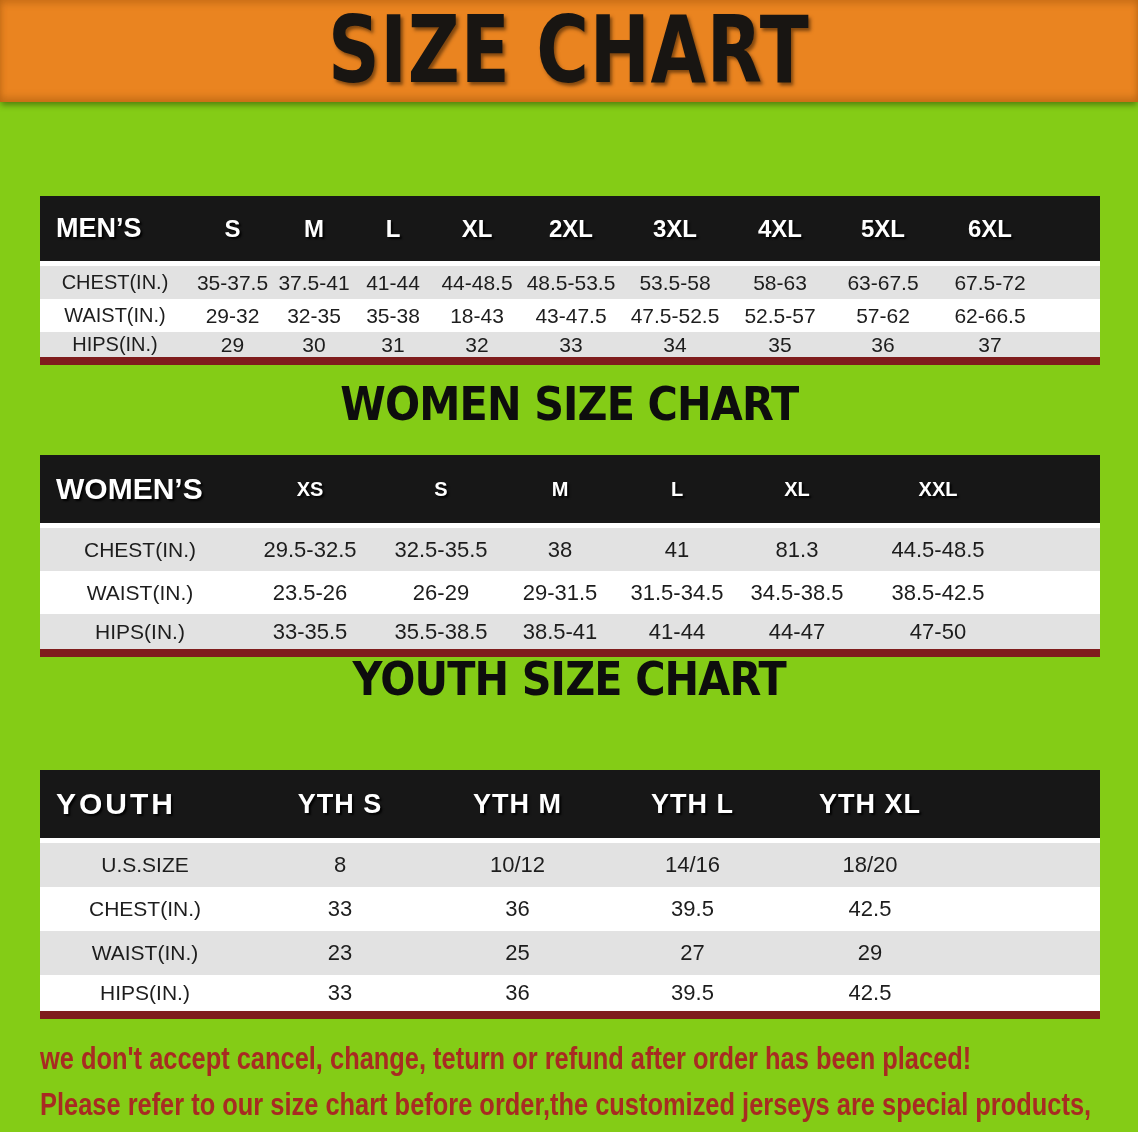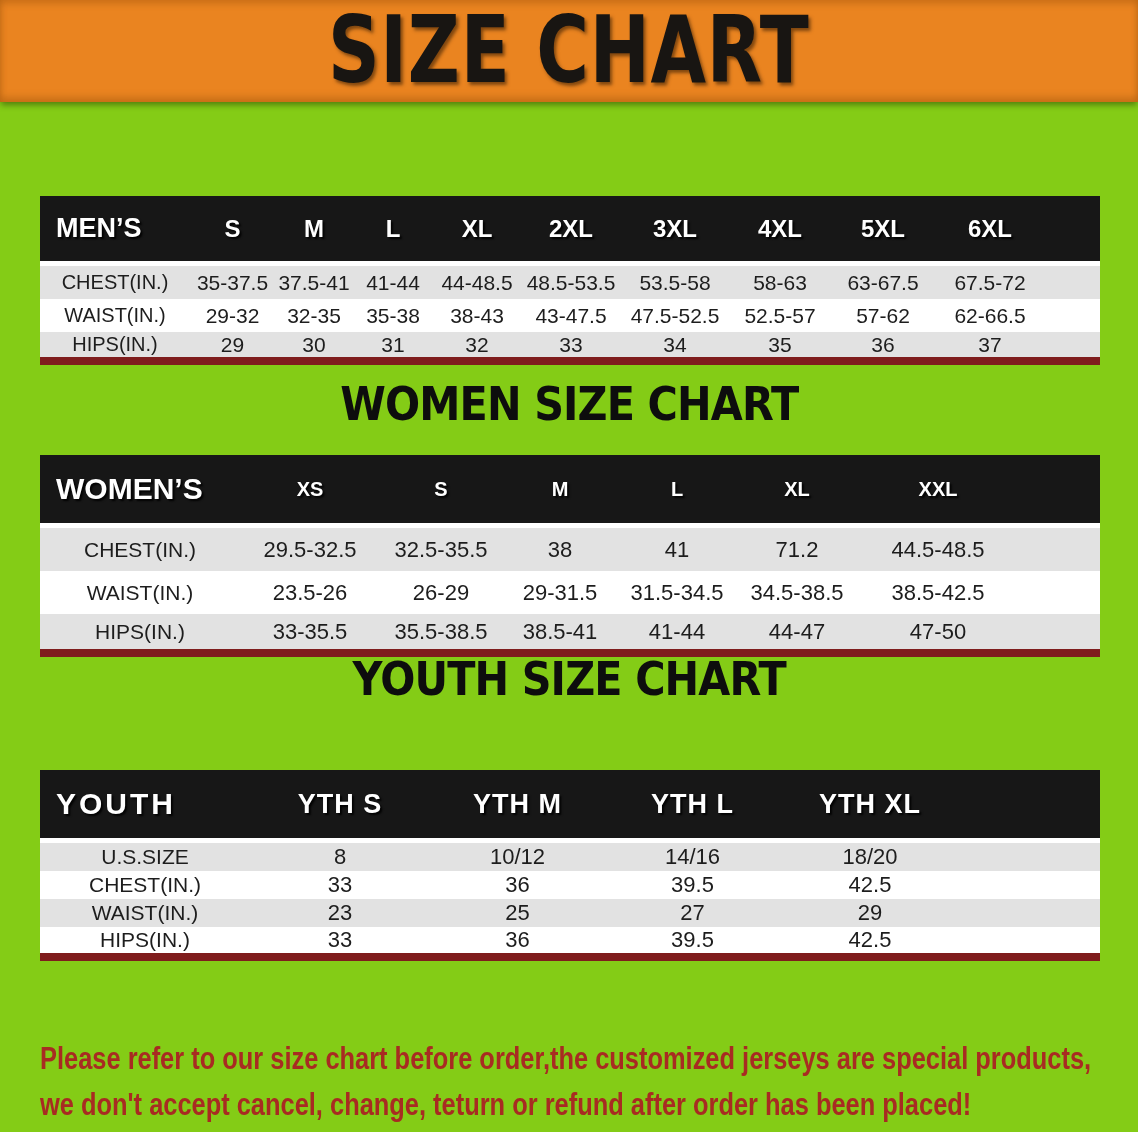--- a/index.html
+++ b/index.html
@@ -46,21 +46,21 @@
   #table-women{top:455px;}
   #table-women thead tr{height:48px;margin-left:24px;}
   #table-women tbody tr.datarow{height:43px;}
   #table-women th{font-size:20px;}
   #table-women th.corner{font-size:30px;}
   #table-women td{font-size:22px;}
   #table-women td.rowlabel{font-size:21px;}
 
   #table-youth{top:770px;}
   #table-youth thead tr{height:66px;margin-top:40px;}
-  #table-youth tbody tr.datarow{height:28px;border-radius:7px;}
+  #table-youth tbody tr.datarow{height:44px;border-radius:7px;}
   #table-youth th{font-size:27px;letter-spacing:1px;}
   #table-youth th.corner{font-size:30px;letter-spacing:3px;}
   #table-youth td{font-size:22px;}
   #table-youth td.rowlabel{font-size:21px;}
 
   
   .disclaimer{position:absolute;top:1036px;left:40px;width:1080px;}
   .disclaimer div{white-space:nowrap;}
   .disclaimer span{display:inline-block;transform:scaleX(.82);transform-origin:left center;
           font-size:31px;line-height:46px;font-weight:bold;white-space:nowrap;}
@@ -119,21 +119,21 @@
         <td>58-63</td>
         <td>63-67.5</td>
         <td>67.5-72</td>
         <td class="filler"></td>
       </tr>
       <tr class="datarow white">
         <td class="rowlabel">WAIST(IN.)</td>
         <td>29-32</td>
         <td>32-35</td>
         <td>35-38</td>
-        <td>38-43</td>
+        <td>18-43</td>
         <td>43-47.5</td>
         <td>47.5-52.5</td>
         <td>52.5-57</td>
         <td>57-62</td>
         <td>62-66.5</td>
         <td class="filler"></td>
       </tr>
       <tr class="datarow gray last">
         <td class="rowlabel">HIPS(IN.)</td>
         <td>29</td>
@@ -180,21 +180,21 @@
     <tbody>
       <tr class="spacer">
           <td colspan="8"></td>
         </tr>
       <tr class="datarow gray">
         <td class="rowlabel">CHEST(IN.)</td>
         <td>29.5-32.5</td>
         <td>32.5-35.5</td>
         <td>38</td>
         <td>41</td>
-        <td>71.2</td>
+        <td>81.3</td>
         <td>44.5-48.5</td>
         <td class="filler"></td>
       </tr>
       <tr class="datarow white">
         <td class="rowlabel">WAIST(IN.)</td>
         <td>23.5-26</td>
         <td>26-29</td>
         <td>29-31.5</td>
         <td>31.5-34.5</td>
         <td>34.5-38.5</td>
@@ -270,17 +270,17 @@
         <td>33</td>
         <td>36</td>
         <td>39.5</td>
         <td>42.5</td>
         <td class="filler"></td>
       </tr>
     </tbody>
   </table>
 
   <div class="disclaimer" style="color: rgb(168, 43, 34);">
+    <div><span>we don't accept cancel, change, teturn or refund after order has been placed!</span></div>
     <div><span>Please refer to our size chart before order,the customized jerseys are special products,</span></div>
-    <div><span>we don't accept cancel, change, teturn or refund after order has been placed!</span></div>
   </div>
 
 </div>
 
 </body></html>

